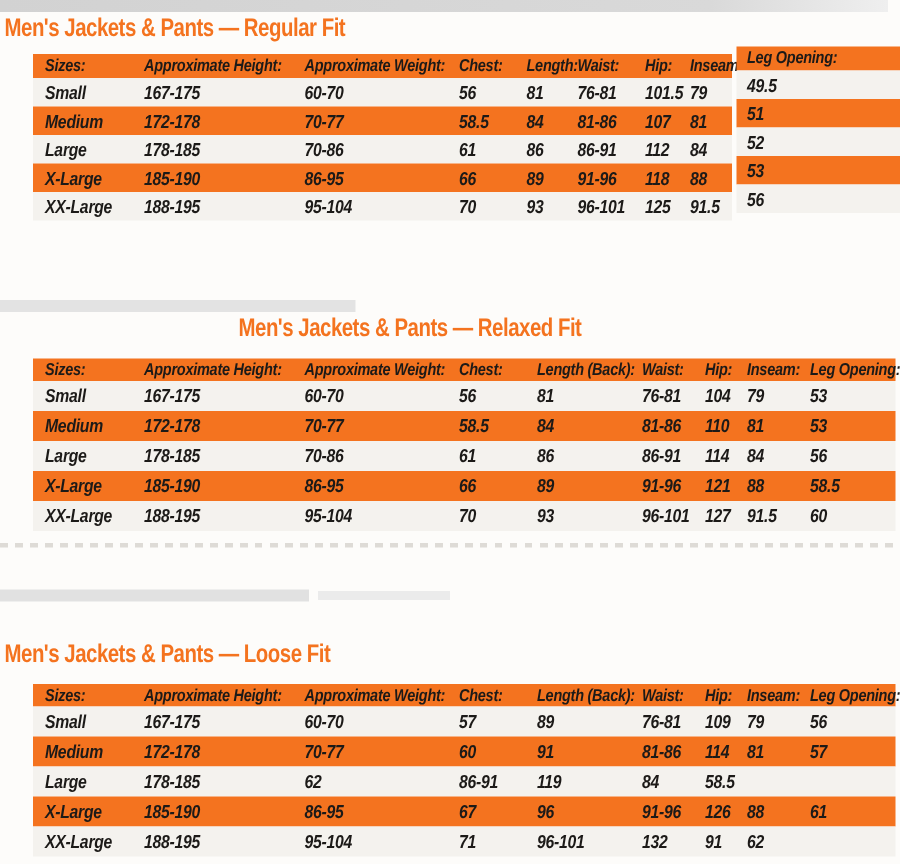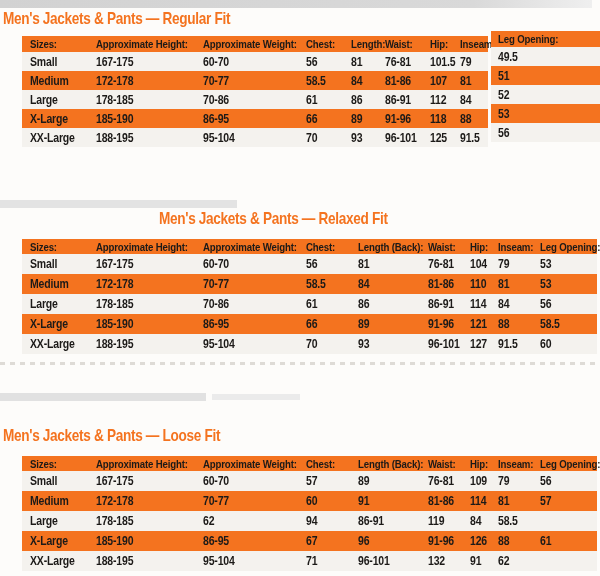--- a/index.html
+++ b/index.html
@@ -42,22 +42,22 @@
   .t1 .tblwrap{top:27px;}
   .t23 .tblwrap{top:30px;}
   .trow{display:flex;align-items:stretch;}
   .t1 .hrow{height:16px;}
   .t1 .drow{height:19px;}
   .t23 .hrow{height:15px;}
   .t23 .drow{height:20px;}
   .row-main{display:grid;}
   .t1 .row-main{grid-template-columns:66px 107px 103px 45px 34px 45px 30px 36px;width:466px;}
   .t23 .row-main{grid-template-columns:66px 107px 103px 52px 70px 42px 28px 42px 65px;width:575px;}
-  .orange{background:var(--orange);}
-  .light{background:var(--light);}
+  .orange{background:var(--orange);font-style:italic;}
+  .light{background:var(--light);font-style:italic;}
   .cell{display:flex;align-items:center;white-space:nowrap;overflow:visible;padding-left:8px;}
   .cell .t{
     display:inline-block;white-space:nowrap;
     letter-spacing:-0.2px;
     transform:scaleX(0.84);transform-origin:0 50%;
   }
   .hcell .t{font-size:11.5px;}
   .dcell .t{font-size:12.5px;}
   .detached{
     width:106px;margin-left:3px;position:relative;top:-5px;
@@ -561,23 +561,20 @@
             <div class="cell dcell">
               <span class="t">Large</span>
             </div>
             <div class="cell dcell">
               <span class="t">178-185</span>
             </div>
             <div class="cell dcell">
               <span class="t">62</span>
             </div>
             <div class="cell dcell">
-              <span class="t">94</span>
-            </div>
-            <div class="cell dcell">
               <span class="t">86-91</span>
             </div>
             <div class="cell dcell">
               <span class="t">119</span>
             </div>
             <div class="cell dcell">
               <span class="t">84</span>
             </div>
             <div class="cell dcell">
               <span class="t">58.5</span>

